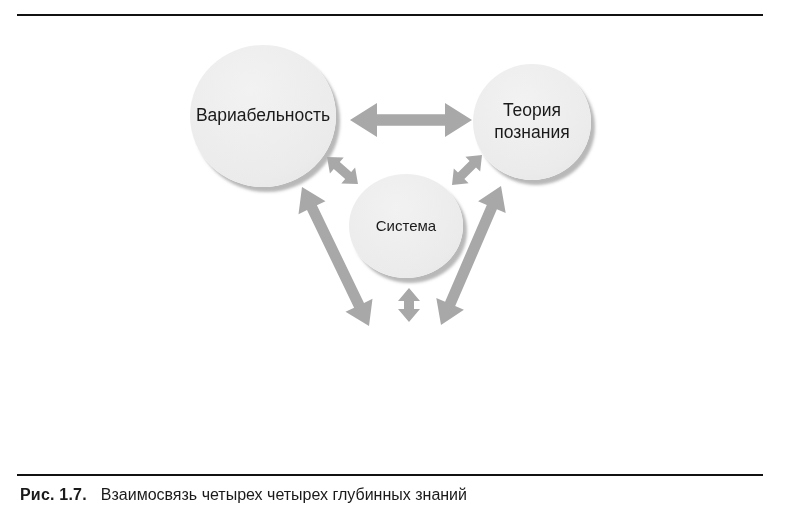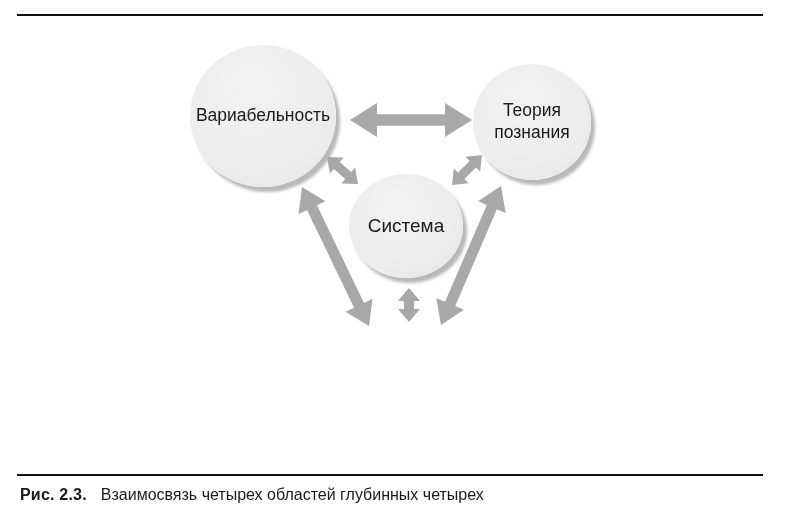--- a/index.html
+++ b/index.html
@@ -44,21 +44,21 @@
     align-items: center;
     justify-content: center;
     text-align: center;
     color: var(--text, #1a1a1a);
   }
   .node span { display: block; line-height: 1.25; }
 
   .node-variability  { left:190px; top:45px;  width:146px; height:142px; font-size:17.5px; }
   .node-epistemology { left:473px; top:64px;  width:118px; height:116px; font-size:17.5px; }
   .node-epistemology span { max-width: 96px; }
-  .node-system       { left:349px; top:174px; width:114px; height:104px; font-size:19px; }
+  .node-system       { left:349px; top:174px; width:114px; height:104px; font-size:15px; }
   .node-psychology   { left:357px; top:325px; width:112px; height:113px; font-size:18px; }
 
   .caption {
     position: absolute;
     left: 20px;
     top: 486px;
     font-size: 16px;
     color: var(--text, #1a1a1a);
     white-space: nowrap;
   }
@@ -89,16 +89,16 @@
   </div>
 
   <div class="node node-system">
     <span>Система</span>
   </div>
 
 
   <div class="rule rule-bottom"></div>
 
   <div class="caption">
-    <b>Рис. 2.3.</b><span>Взаимосвязь четырех областей глубинных четырех</span>
+    <b>Рис. 1.7.</b><span>Взаимосвязь четырех четырех глубинных знаний</span>
   </div>
 
 </div>
 
 </body></html>

